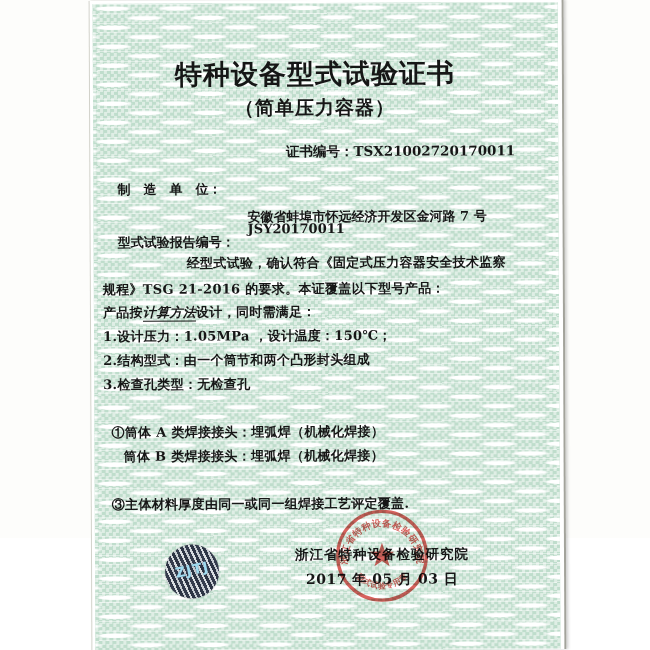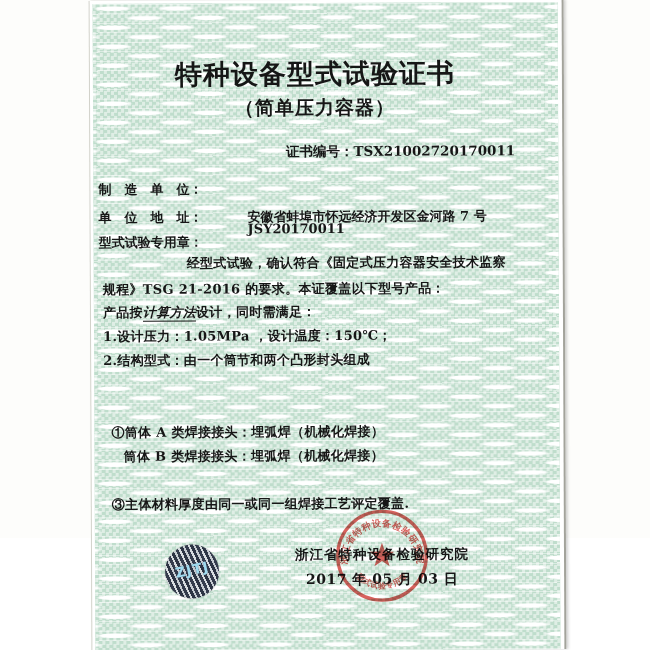--- a/index.html
+++ b/index.html
@@ -28,21 +28,21 @@
       repeating-linear-gradient(0deg, rgba(255,255,255,.45) 0 1px, rgba(255,255,255,0) 1px 9.5px),
       repeating-conic-gradient(#bfddcc 0% 25%, #dfeee5 25% 50%);
     background-size:64px 19px,64px 19px,auto,7px 7px;
     background-position:0 0,32px 9.5px,0 0,0 0;
   }
   
   .t{position:absolute;color:#161616;font-weight:bold;white-space:nowrap;}
   .title{top:56px;left:0;right:22px;text-align:center;font-size:27px;letter-spacing:1px;}
   .subtitle{top:95px;left:0;right:22px;text-align:center;font-size:19px;letter-spacing:1px;}
   .certno{top:143px;right:47px;font-size:13.5px;}
-  .field-label{left:8px;font-size:13px;}
+  .field-label{left:27px;font-size:13px;}
   .field-value{left:157px;font-size:13px;}
   .body-line{font-size:13px;letter-spacing:.3px;}
   .u{border-bottom:1.4px solid #161616;padding-bottom:1px;font-style:italic;}
   .institute{top:546px;left:170px;width:240px;text-align:center;font-size:13.5px;letter-spacing:1px;}
   .dateline{top:571px;left:170px;width:240px;text-align:center;font-size:14px;letter-spacing:.5px;}
   
   .seal{position:absolute;left:242px;top:508px;opacity:.8;mix-blend-mode:multiply;}
   
   .holo{
     position:absolute;left:73px;top:544px;width:54px;height:54px;border-radius:50%;
@@ -63,33 +63,33 @@
 <div class="stage">
   <div class="page">
     <div class="pattern"></div>
 
     <div class="t title">特种设备型式试验证书</div>
     <div class="t subtitle">（简单压力容器）</div>
     <div class="t certno">证书编号：TSX21002720170011</div>
 
     <div class="t field-label" style="top:180px">制　造　单　位：</div>
 
-    <div class="t field-label" style="top:208px">单　位　地　址：</div>
     <div class="t field-value" style="top:208px">安徽省蚌埠市怀远经济开发区金河路 7 号</div>
 
-    <div class="t field-label" style="top:233px">型式试验专用章：</div>
+    <div class="t field-label" style="top:233px">型式试验报告编号：</div>
     <div class="t field-value" style="top:221px">JSY20170011</div>
 
     <div class="t body-line" style="left:96px;top:254px">经型式试验，确认符合《固定式压力容器安全技术监察</div>
     <div class="t body-line" style="left:12px;top:280px">规程》TSG 21-2016 的要求。本证覆盖以下型号产品：</div>
 
     <div class="t body-line" style="left:12px;top:303px"><span>产品按</span><span class="u">计算方法</span><span>设计，同时需满足：</span></div>
 
     <div class="t body-line" style="left:12px;top:327px">1.设计压力：1.05MPa ，设计温度：150℃；</div>
     <div class="t body-line" style="left:12px;top:351px">2.结构型式：由一个筒节和两个凸形封头组成</div>
+    <div class="t body-line" style="left:12px;top:375px">3.检查孔类型：无检查孔</div>
 
     <div class="t body-line" style="left:20px;top:423px">①筒体 A 类焊接接头：埋弧焊（机械化焊接）</div>
     <div class="t body-line" style="left:32px;top:447px">筒体 B 类焊接接头：埋弧焊（机械化焊接）</div>
     <div class="t body-line" style="left:20px;top:495px">③主体材料厚度由同一或同一组焊接工艺评定覆盖.</div>
 
     <div class="t institute">浙江省特种设备检验研究院</div>
     <div class="t dateline">2017 年 05 月  03 日</div>
 
     <div class="holo">
       <div class="holo-text">ZJTJ</div>

